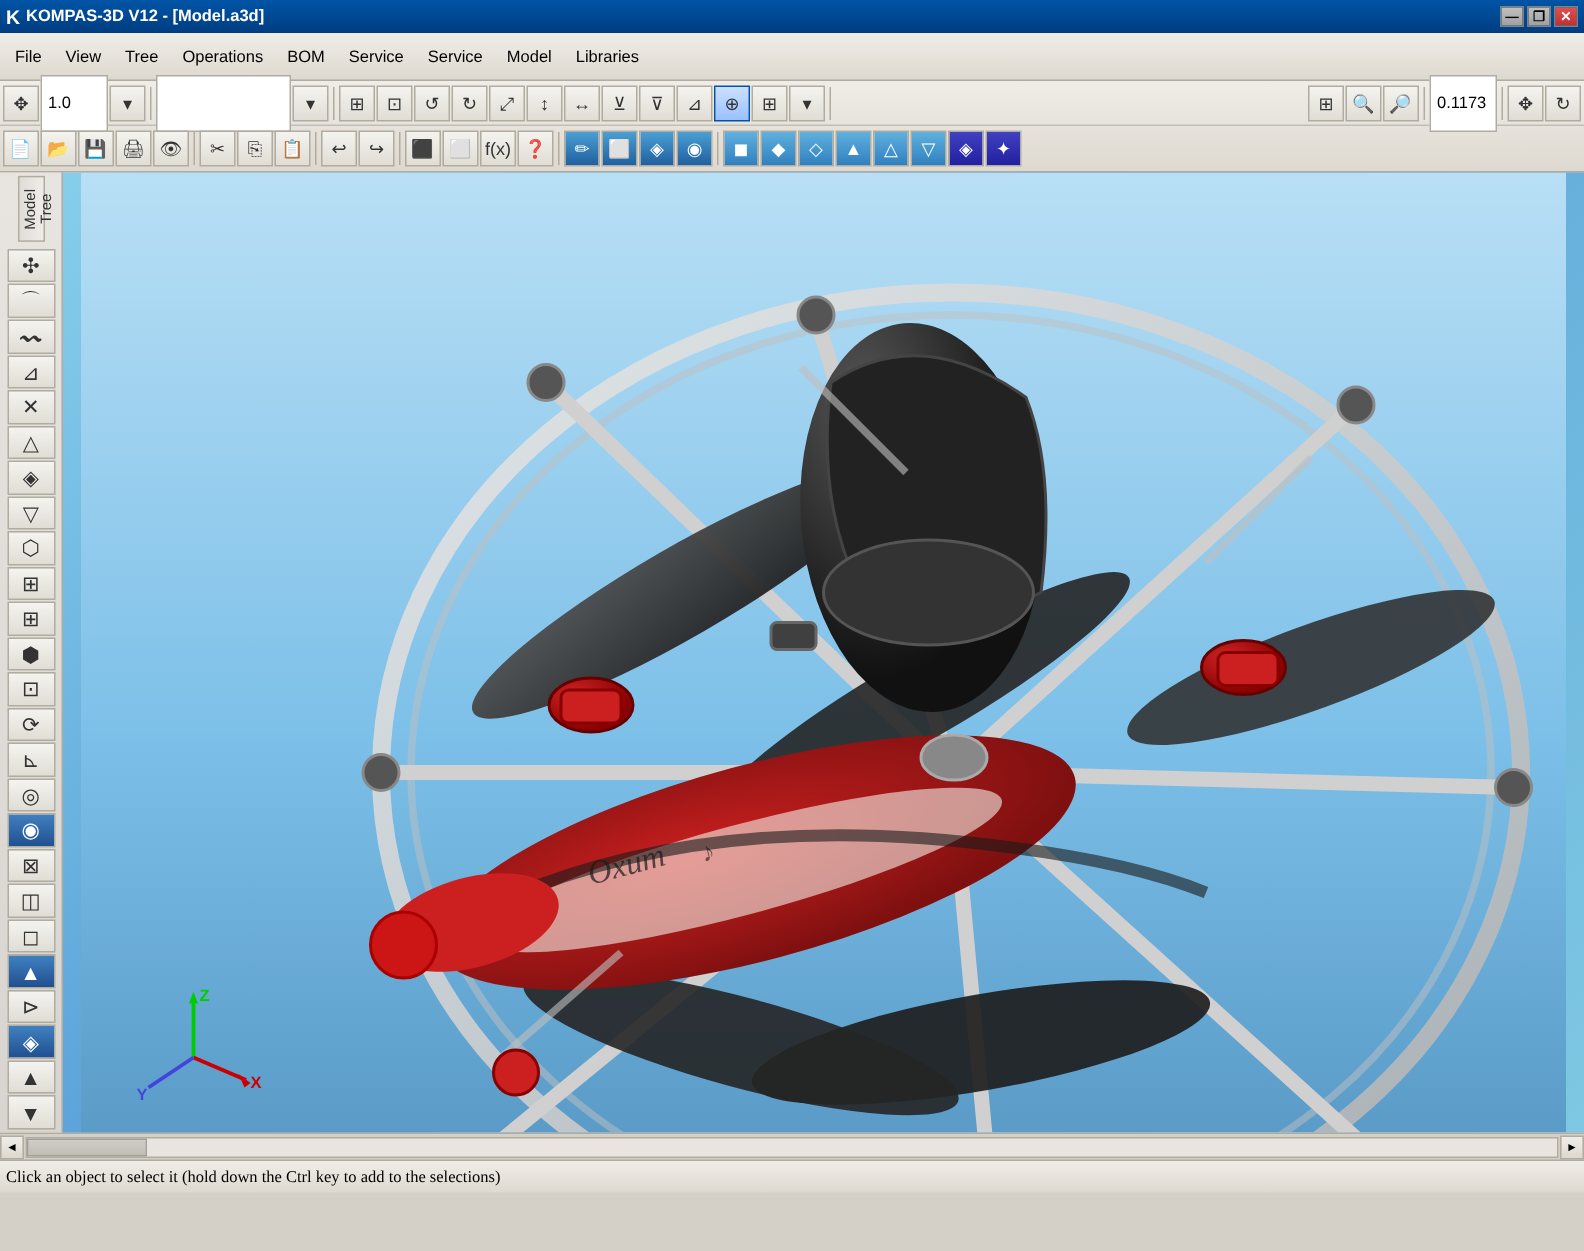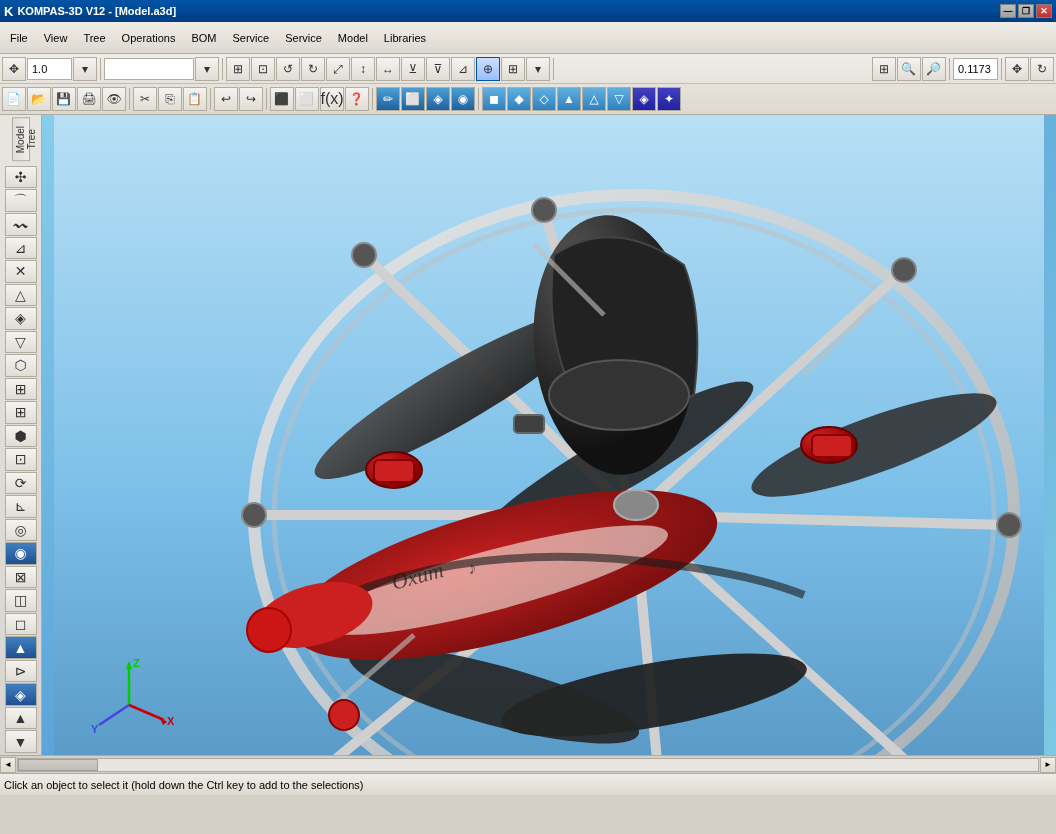--- a/index.html
+++ b/index.html
@@ -75,21 +75,21 @@
       border: 1px solid #b0aca0;
       display: flex; align-items: center; justify-content: center;
       cursor: pointer;
       font-size: 12px;
       color: #333;
       flex-shrink: 0;
     }
     .tb-btn.active { background: linear-gradient(to bottom, #cce0ff, #99c0ff); border-color: #0054a6; }
     .tb-separator { width: 1px; height: 22px; background: #b0aca0; margin: 0 2px; flex-shrink: 0; }
     .tb-input {
-      height: 22px;
+      height: 38px;
       border: 1px solid #b0aca0;
       background: white;
       padding: 0 4px;
       font-size: 11px;
     }
     .tb-input-sm { width: 45px; }
     .tb-input-md { width: 90px; }
 
     
     #main-area {
@@ -143,20 +143,21 @@
     
     #status-bar {
       height: 22px;
       background: linear-gradient(to bottom, #f0ede8, #ddd9d0);
       border-top: 1px solid #b0aca0;
       display: flex;
       align-items: center;
       padding: 0 4px;
       font-size: 11px;
       color: #000;
+      font-family: Liberation Serif, serif;
     }
     #scrollbar-area {
       height: 22px;
       background: #e8e5e0;
       border-top: 1px solid #c0bdb5;
       display: flex;
       align-items: center;
     }
     #hscrollbar {
       flex: 1;
@@ -264,21 +265,21 @@
   <div class="tb-separator"></div>
   <div class="tb-btn">✂</div>
   <div class="tb-btn">⎘</div>
   <div class="tb-btn">📋</div>
   <div class="tb-separator"></div>
   <div class="tb-btn">↩</div>
   <div class="tb-btn">↪</div>
   <div class="tb-separator"></div>
   <div class="tb-btn">⬛</div>
   <div class="tb-btn">⬜</div>
-  <div class="tb-btn" style="font-size:16px;">f(x)</div>
+  <div class="tb-btn" style="font-size:12px;">f(x)</div>
   <div class="tb-btn">❓</div>
   <div class="tb-separator"></div>
   <div class="tb-btn" style="background:linear-gradient(to bottom,#4a9fd4,#2060a0); color:white;">✏</div>
   <div class="tb-btn" style="background:linear-gradient(to bottom,#4a9fd4,#2060a0); color:white;">⬜</div>
   <div class="tb-btn" style="background:linear-gradient(to bottom,#4a9fd4,#2060a0); color:white;">◈</div>
   <div class="tb-btn" style="background:linear-gradient(to bottom,#4a9fd4,#2060a0); color:white;">◉</div>
   <div class="tb-separator"></div>
   <div class="tb-btn" style="background:linear-gradient(to bottom,#60b0e0,#3080c0); color:white;">◼</div>
   <div class="tb-btn" style="background:linear-gradient(to bottom,#60b0e0,#3080c0); color:white;">◆</div>
   <div class="tb-btn" style="background:linear-gradient(to bottom,#60b0e0,#3080c0); color:white;">◇</div>

